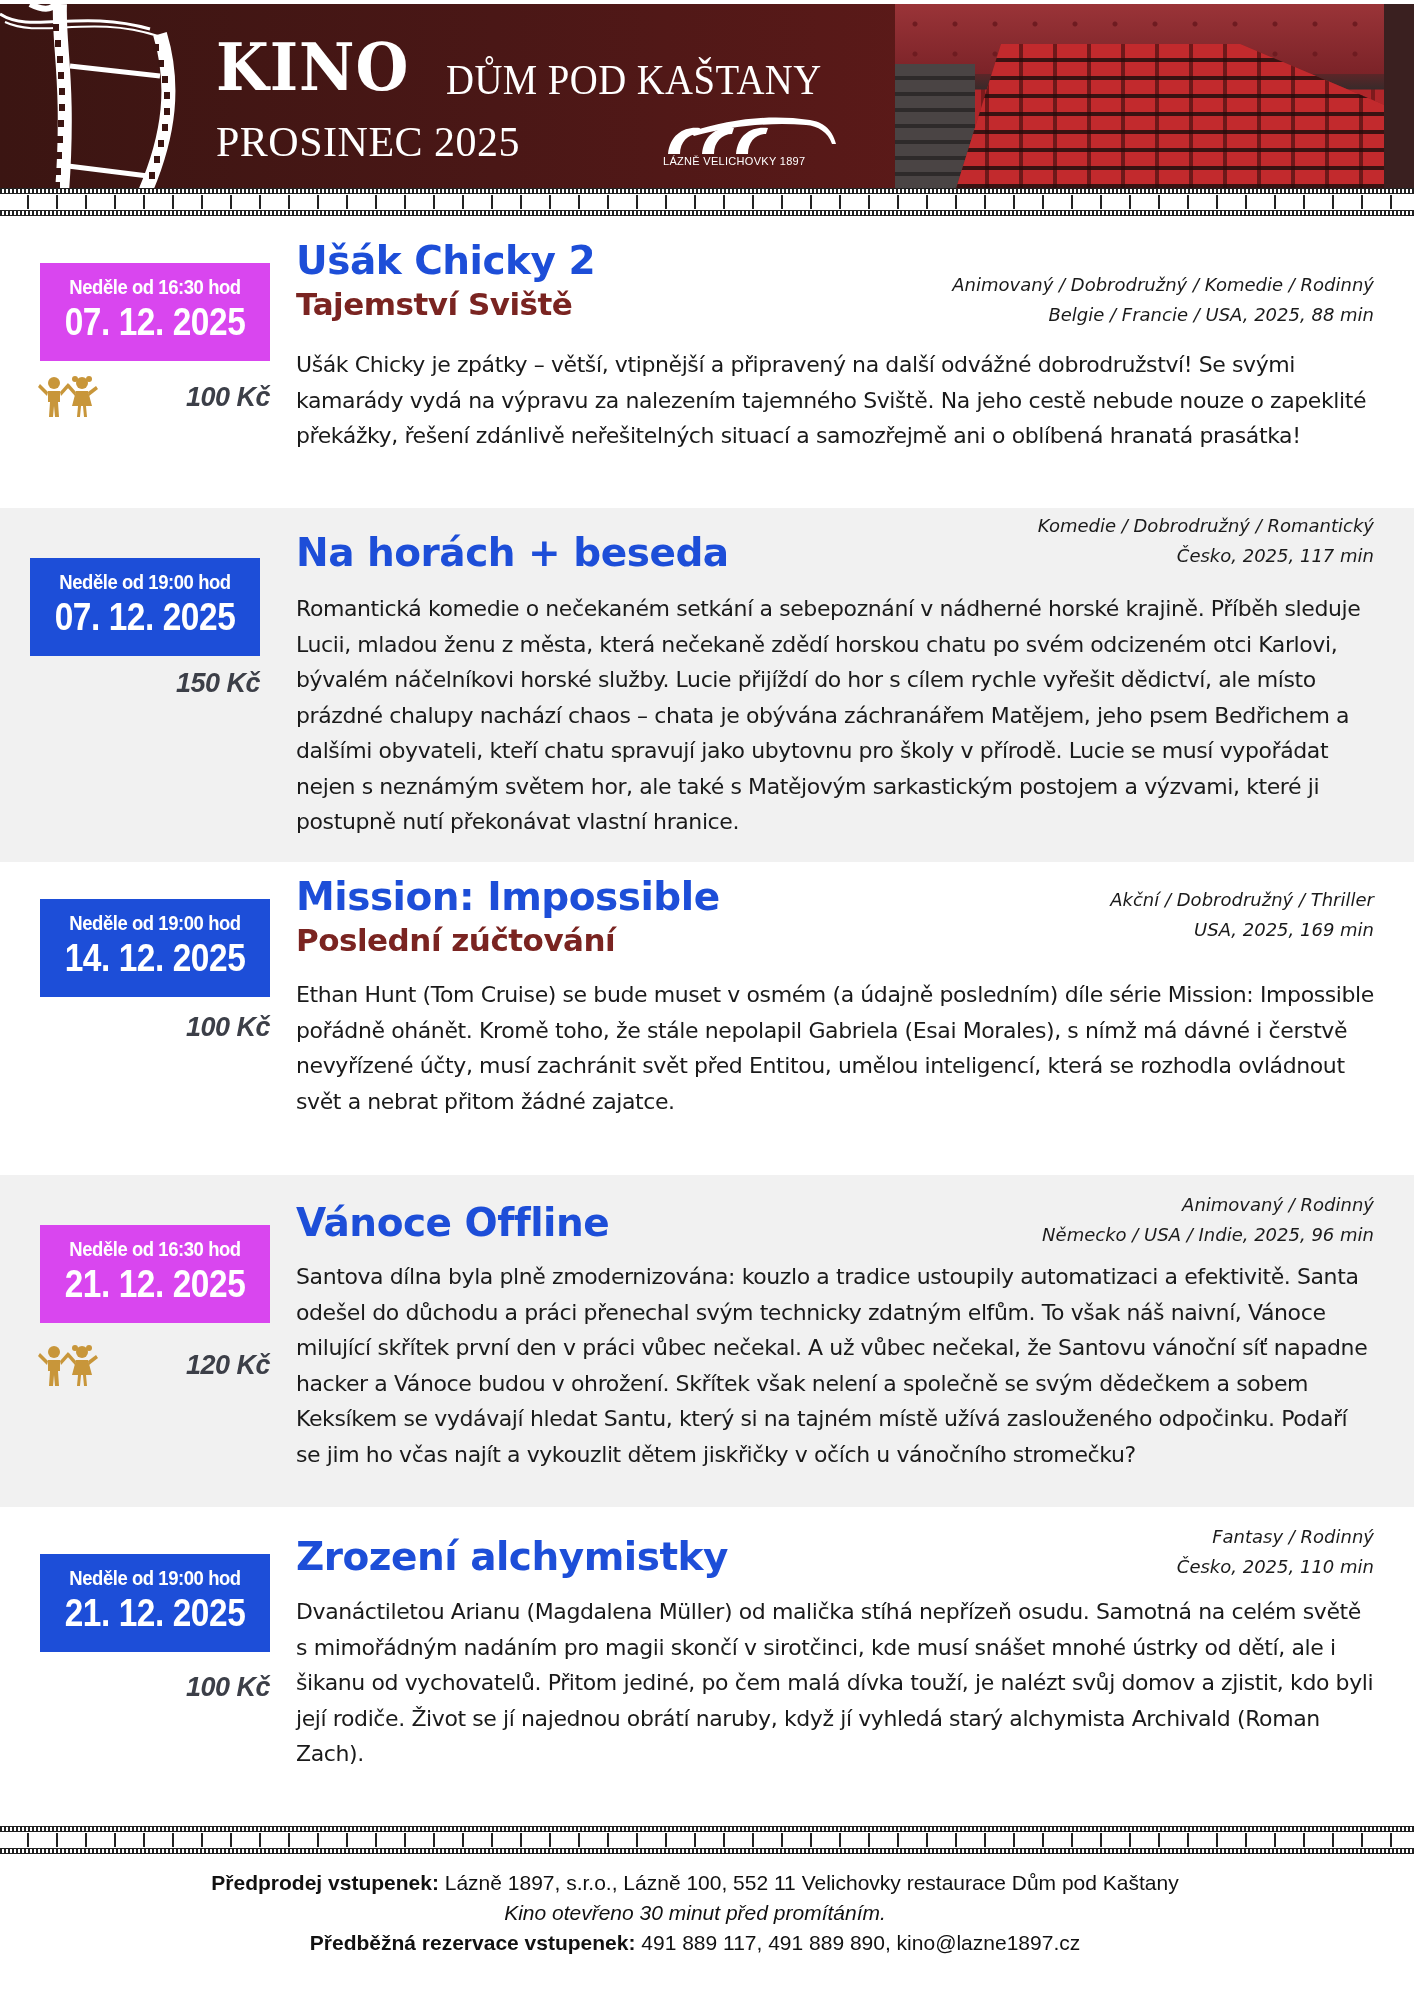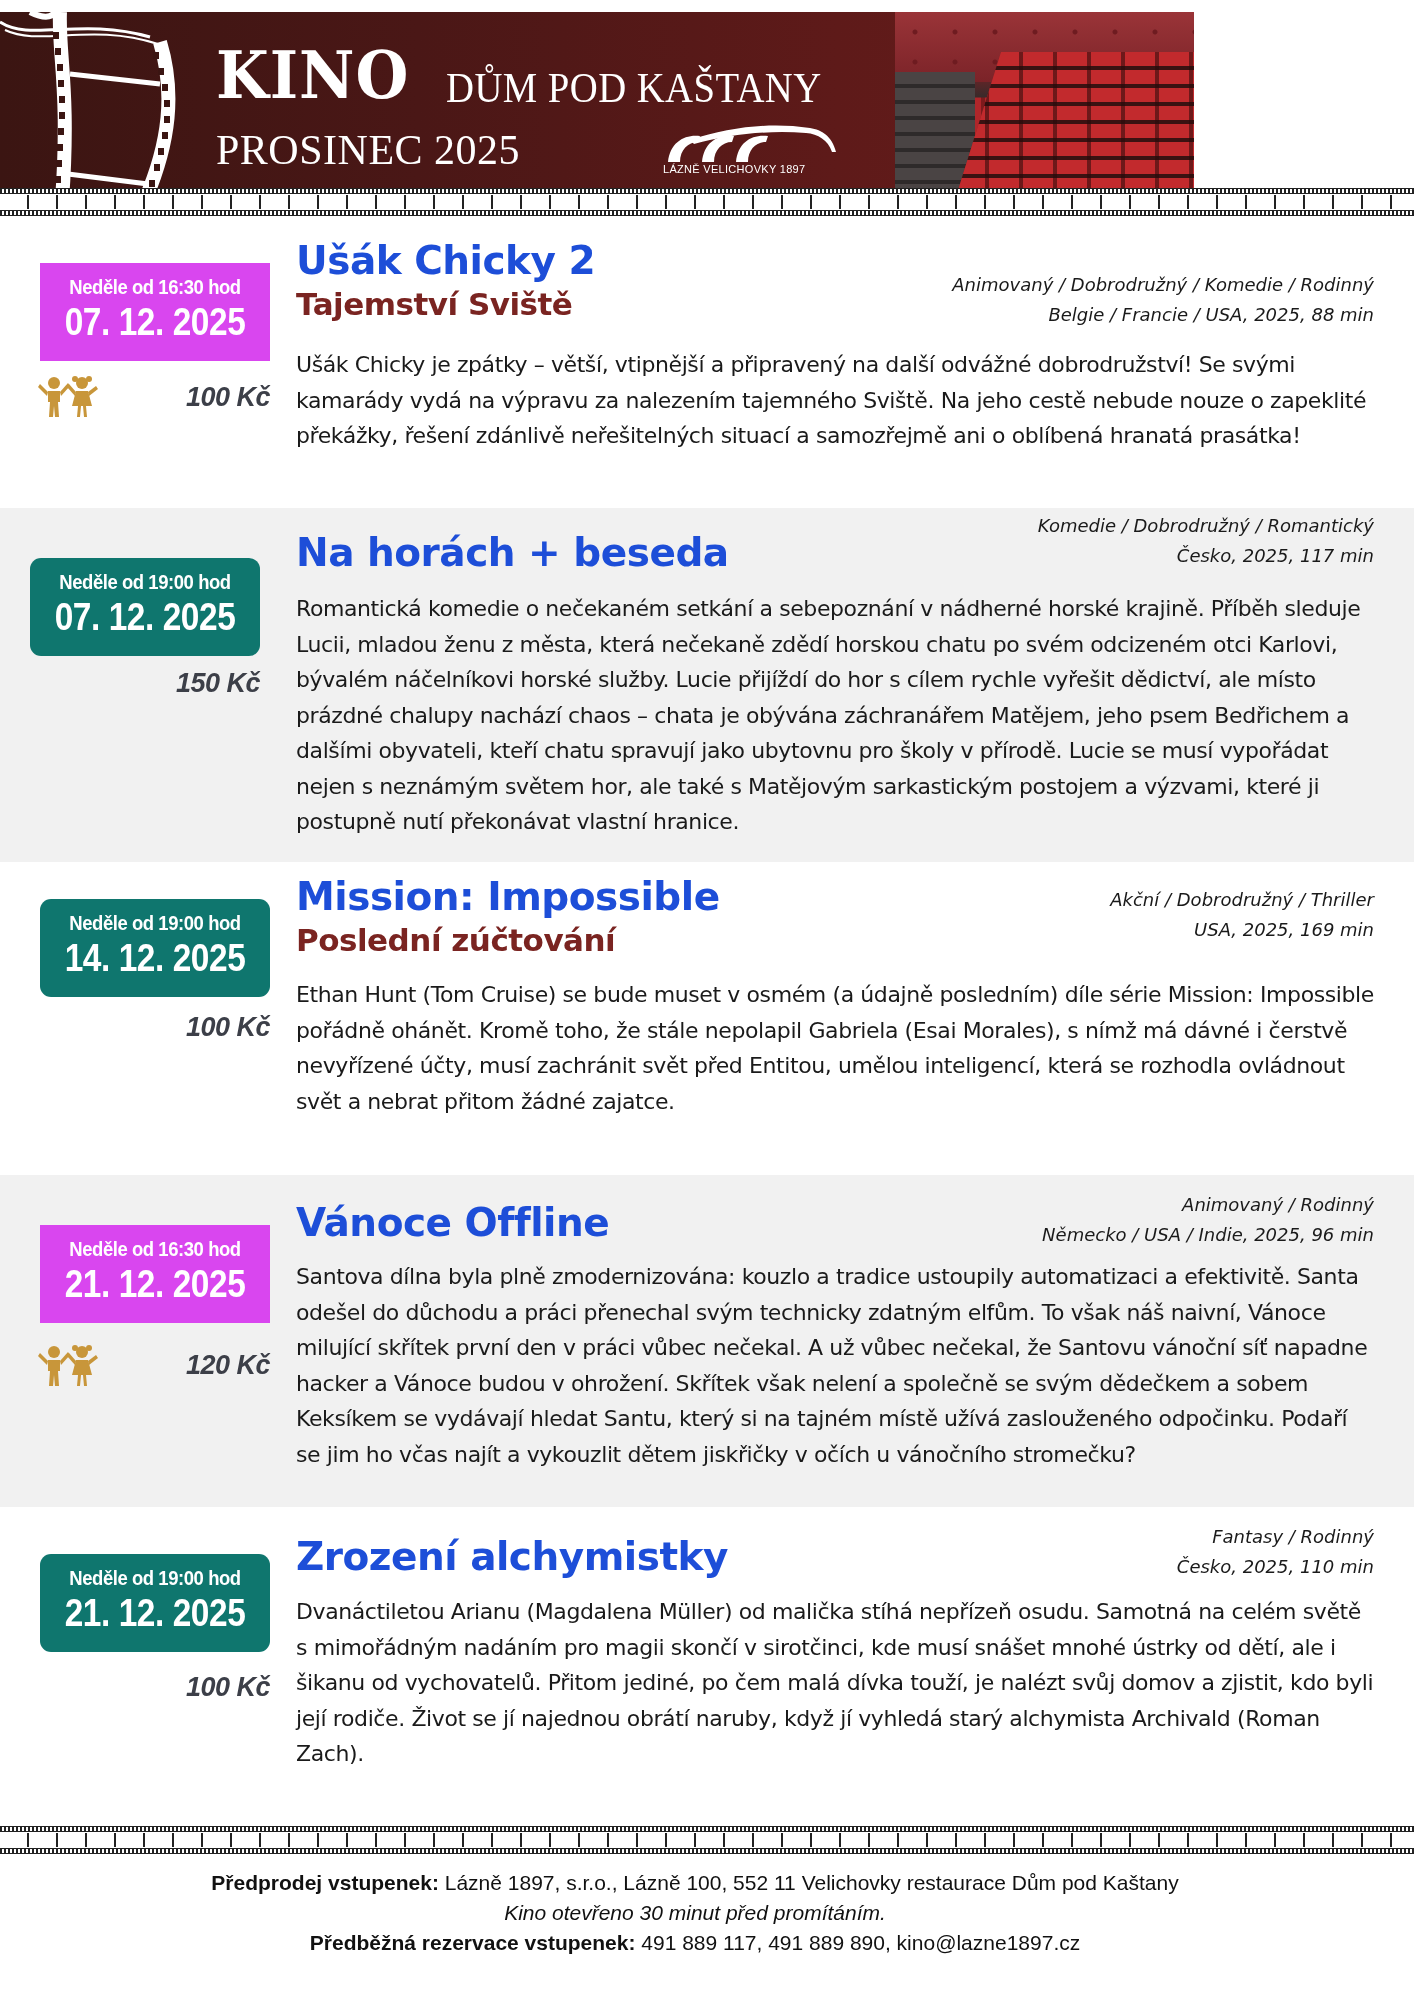--- a/index.html
+++ b/index.html
@@ -1,20 +1,20 @@
 <!DOCTYPE html>
 <html><head>
 <meta charset="utf-8">
 <style>
   * { box-sizing: border-box; margin: 0; padding: 0; }
   html, body { width: 1414px; height: 2000px; background: #ffffff; overflow: hidden; }
   body { font-family: "DejaVu Sans", sans-serif; color: #1a1a1a; position: relative; }
 
   
-  .header { position: absolute; left: 0; top: 12px; width: 1194px; height: 188px;
+  .header { position: absolute; left: 0; top: 4px; width: 1414px; height: 188px;
     background: linear-gradient(90deg, #3b1512 0%, #4a1716 35%, #5e1a19 70%, #6a1c1b 100%); overflow: hidden; }
   .reel { position: absolute; left: 0; top: 0; width: 190px; height: 188px; }
   .kino-title { position: absolute; left: 216px; top: 30px; font-family: "DejaVu Serif", serif; font-weight: bold;
     color: #ffffff; font-size: 66px; letter-spacing: 1px; line-height: 1; transform: scaleX(0.92); transform-origin: left; }
   .venue { position: absolute; left: 446px; top: 54px; font-family: "Liberation Serif", serif; color: #ffffff;
     font-size: 43px; line-height: 1; transform: scaleX(0.9); transform-origin: left; letter-spacing: 0.5px; }
   .month { position: absolute; left: 216px; top: 117px; font-family: Liberation Serif, serif; color: #ffffff;
     font-size: 42px; line-height: 1; letter-spacing: 0.5px; }
   .logo { position: absolute; left: 660px; top: 110px; width: 180px; height: 55px; }
   .logo-text { position: absolute; left: 663px; top: 151px; font-family: "Liberation Sans", sans-serif; color: #fff;
@@ -47,21 +47,21 @@
   .filmstrip .frames { position: absolute; left: 0; top: 6px; width: 100%; height: 14px;
     background: repeating-linear-gradient(90deg, #fff 0 27px, #222 27px 29px); }
 
   
   .movie { position: absolute; left: 0; width: 1414px; }
   .movie.gray { background: #f1f1f1; }
   .movie.white { background: #ffffff; }
   .date-box { position: absolute; width: 230px; text-align: center; color: #fff;
     font-family: "Liberation Sans", sans-serif; font-weight: bold; }
   .date-box.gold { background: #d946ef; }
-  .date-box.red { background: #0f766e; border-radius: 11px; }
+  .date-box.red { background: #1d4ed8; }
   .date-box .time { display: block; font-size: 21px; margin-top: 12px; letter-spacing: -0.5px;
     transform: scaleX(0.88); white-space: nowrap; }
   .date-box .date { display: block; font-size: 38px; margin-top: 2px; letter-spacing: -0.5px;
     transform: scaleX(0.88); white-space: nowrap; }
   .kids-icon { position: absolute; width: 64px; height: 44px; }
   .price { position: absolute; font-family: "Liberation Sans", sans-serif; font-weight: bold; font-style: italic;
     color: #3c3f48; font-size: 27px; text-align: right; width: 120px; letter-spacing: -0.5px; }
   .title { position: absolute; left: 296px; color: #1d4ed8; font-family: "DejaVu Sans", sans-serif; font-weight: bold;
     font-size: 39px; line-height: 46px; letter-spacing: -0.5px; white-space: nowrap; text-align: center; }
   .subtitle { position: absolute; left: 296px; color: #7a2421; font-family: "DejaVu Sans", sans-serif; font-weight: bold;

